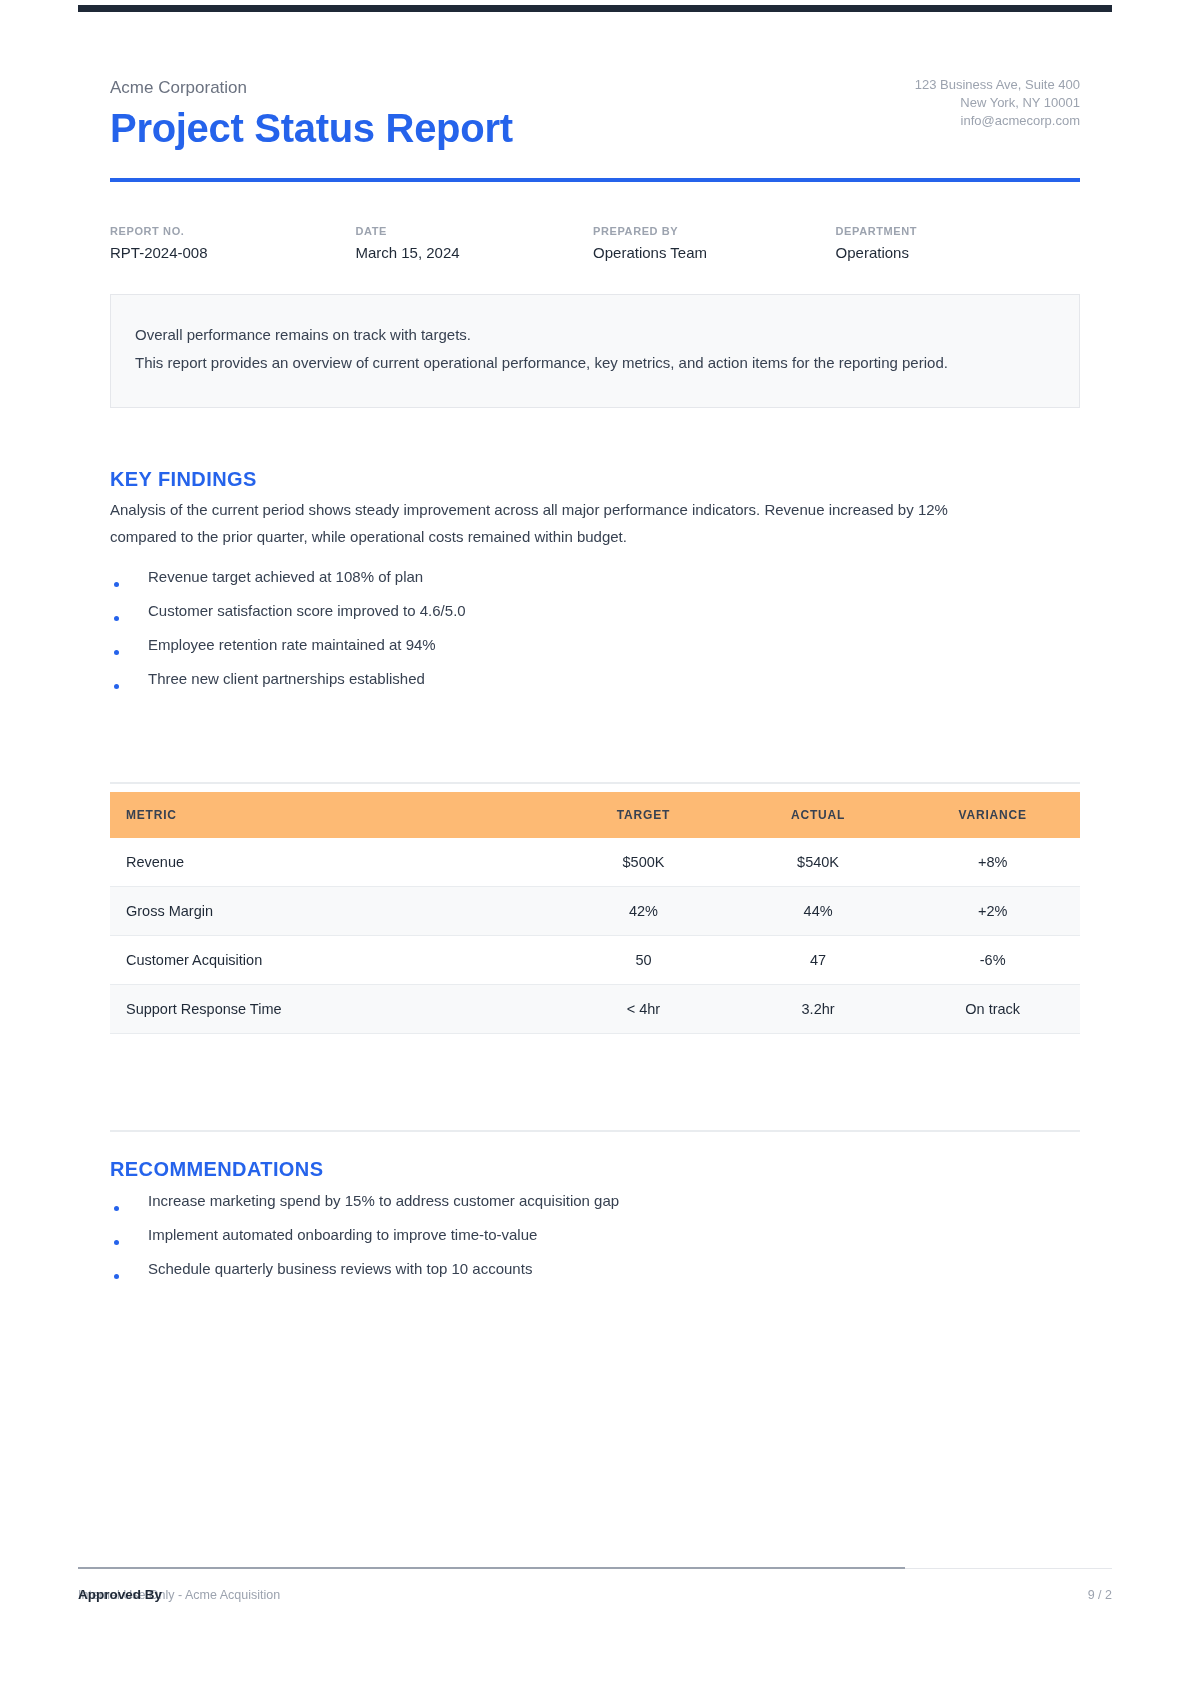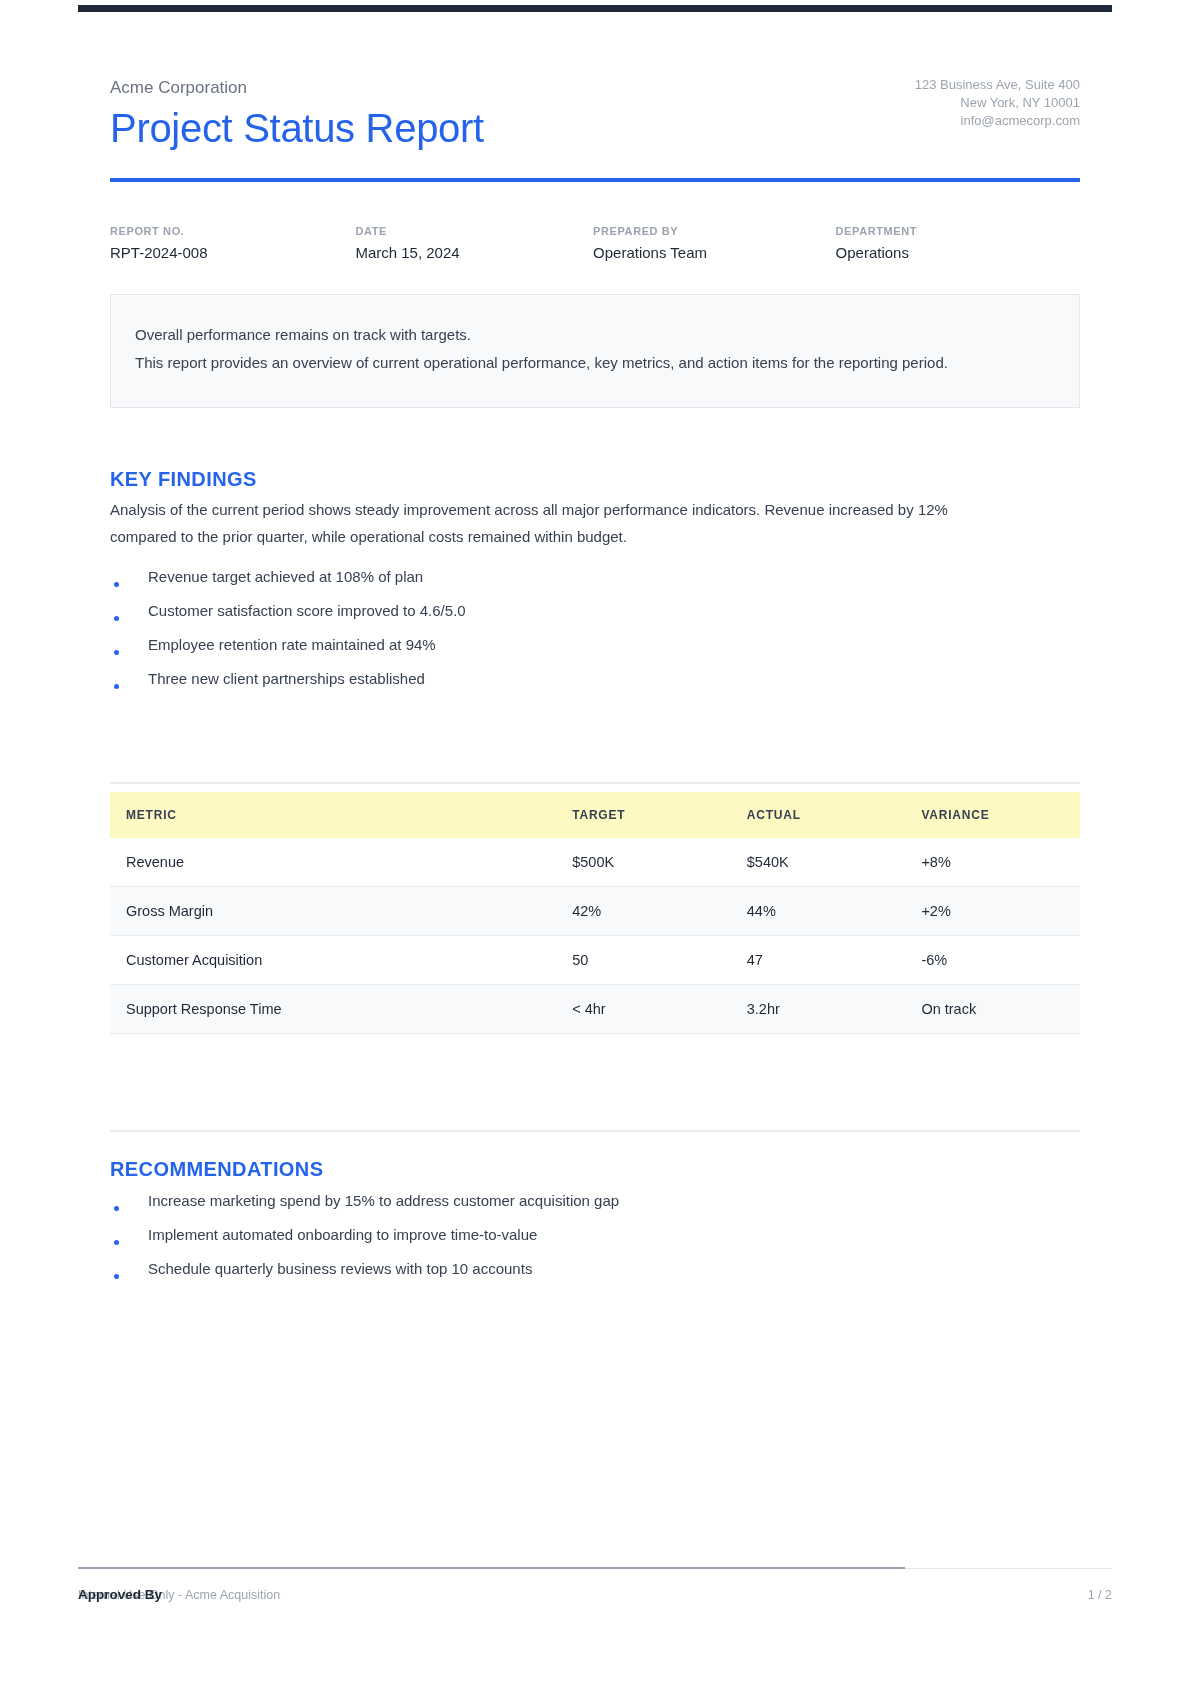--- a/index.html
+++ b/index.html
@@ -26,21 +26,21 @@
   
   .header { position: relative; padding-top: 78px; }
   .company-name {
     font-size: 17px;
     color: #6b7280;
     line-height: 20px;
   }
   .page-title {
     margin-top: 6px;
     font-size: 40px;
-    font-weight: 400;
+    font-weight: 700;
     letter-spacing: -0.3px;
     color: #2563eb;
     line-height: 48px;
   }
   .address-block {
     position: absolute;
     top: 76px; right: 0;
     text-align: right;
     font-size: 13px;
     line-height: 18px;
@@ -133,30 +133,30 @@
   .rec-heading { margin-top: 24px; }
   .rec-list { margin-top: 10px; }
 
   
   .metrics-table {
     margin-top: 8px;
     width: 100%;
     border-collapse: collapse;
   }
   .metrics-table th {
-    background: #fef9c3;
+    background: #fdba74;
     font-size: 12px;
     font-weight: 700;
     letter-spacing: 0.8px;
     color: #374151;
     text-transform: uppercase;
     text-align: left;
     padding: 16px;
   }
-  .metrics-table th.num, .metrics-table td.num { text-align: left; }
+  .metrics-table th.num, .metrics-table td.num { text-align: center; }
   .metrics-table td {
     font-size: 14.5px;
     color: #1f2937;
     padding: 16px;
     border-bottom: 1px solid #e9ecef;
   }
   .metrics-table tbody tr:nth-child(even) { background: #f8f9fa; }
   .metrics-table col.c-metric { width: 46%; }
   .metrics-table col.c-num { width: 18%; }
 
@@ -331,17 +331,17 @@
       <span>Schedule quarterly business reviews with top 10 accounts</span>
     </div>
   </div>
 
   <div class="footer">
     <div class="footer-divider"></div>
     <div class="signature-line"></div>
     <div class="footer-row">
       <div class="footer-note">Internal Use Only - Acme Acquisition</div>
       <div class="approved-by">Approved By</div>
-      <div class="page-number">1 / 2</div>
+      <div class="page-number">9 / 2</div>
     </div>
   </div>
 
 </div>
 
 </body></html>

